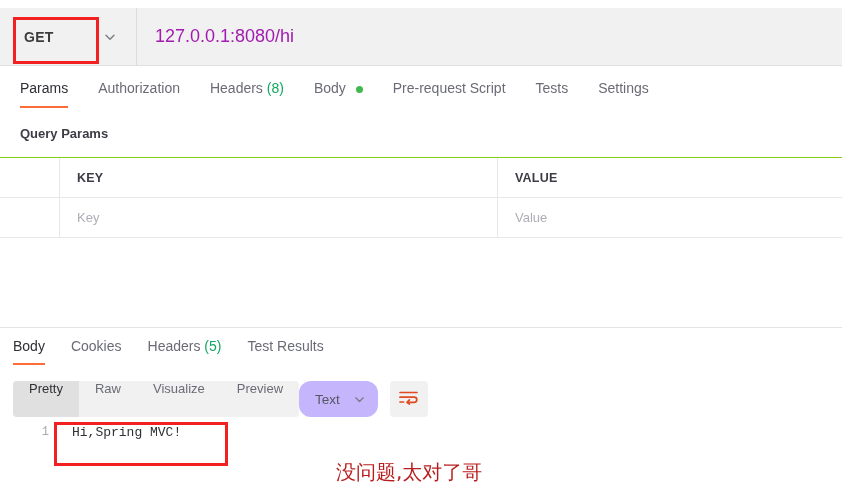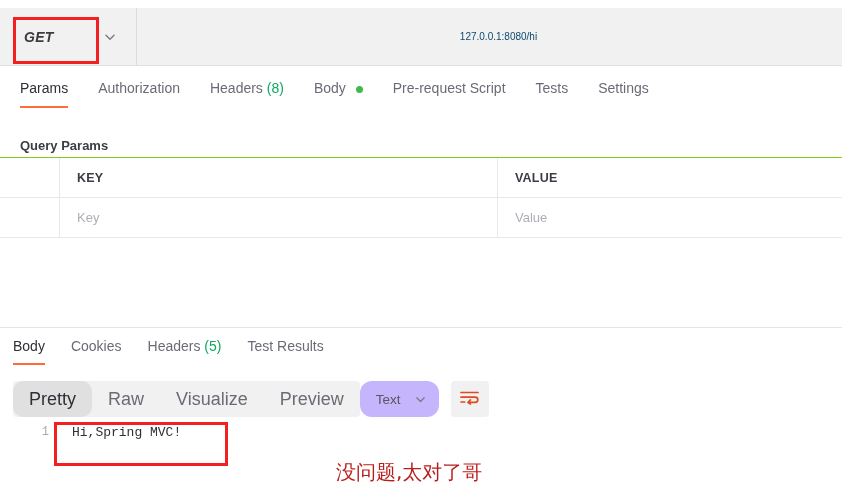--- a/index.html
+++ b/index.html
@@ -30,38 +30,36 @@
   .method-box {
     width: 84px;
     display: flex;
     align-items: center;
     padding-left: 24px;
     box-sizing: border-box;
     font-size: 14px;
     font-weight: bold;
     color: #3c3c3c;
     letter-spacing: .3px;
-    font-style: italic;
   }
   .method-caret {
     width: 52px;
     display: flex;
     align-items: center;
     justify-content: center;
     border-right: 1px solid #dcdcdc;
   }
   .caret-svg { display:block; }
   .url-value {
     flex: 1;
     display: flex;
     align-items: center;
     padding-left: 18px;
-    font-size: 10px;
-    color: #0c4a6e;
-    justify-content: center;
+    font-size: 18px;
+    color: #a21caf;
   }
 
   
   .ann-box {
     position: absolute;
     border: 3px solid #f22020;
     box-sizing: border-box;
     pointer-events: none;
   }
   .ann-get { left: 13px; top: 17px; width: 86px; height: 47px; }
@@ -104,21 +102,20 @@
     vertical-align: middle;
   }
 
   
   .qp-title {
     position: absolute;
     left: 20px; top: 126px;
     font-size: 13px;
     font-weight: bold;
     color: #3c3c46;
-    margin-top: 12px;
   }
   .params-table {
     position: absolute;
     left: 0; top: 157px;
     width: 842px;
     border-top: 1px solid #84cc16;
     border-bottom: 1px solid #e8e8e8;
   }
   .ptr {
     display: flex;
@@ -169,26 +166,24 @@
   }
   .seg-group {
     display: flex;
     background: #f1f1f1;
     border-radius: 4px;
     overflow: hidden;
     height: 36px;
   }
   .seg {
     display: flex;
-    align-items: center;
     padding: 0 16px;
-    font-size: 18px;
+    font-size: 13px;
     color: #6b6b76;
     cursor: pointer;
-    border-radius: 10px;
   }
   .seg.active {
     background: #e0e0e0;
     color: #2f2f36;
   }
   .type-select {
     display: flex;
     align-items: center;
     height: 36px;
     background: #c4b5fd;

